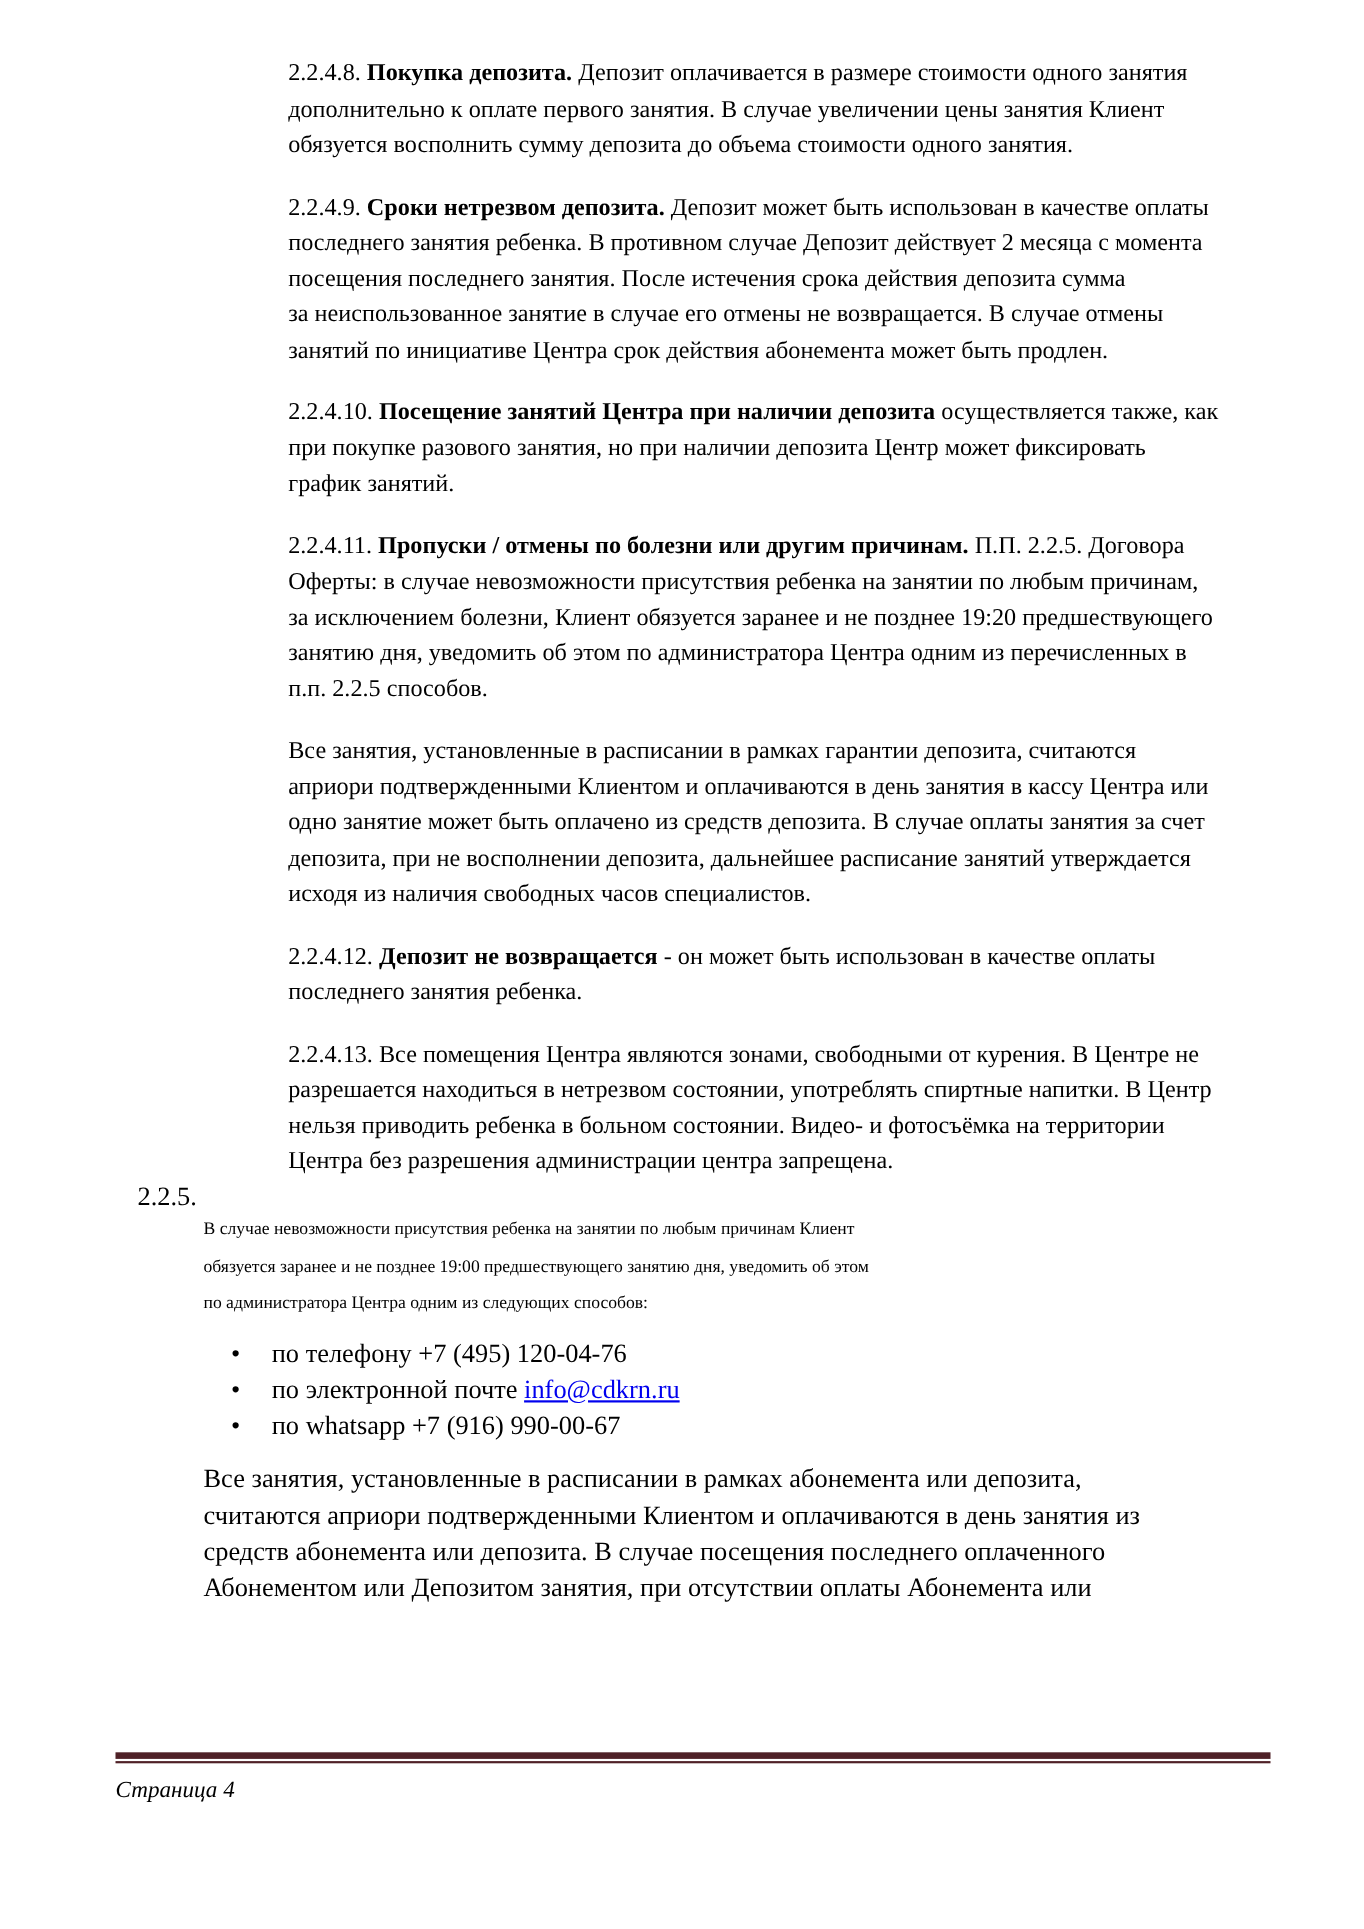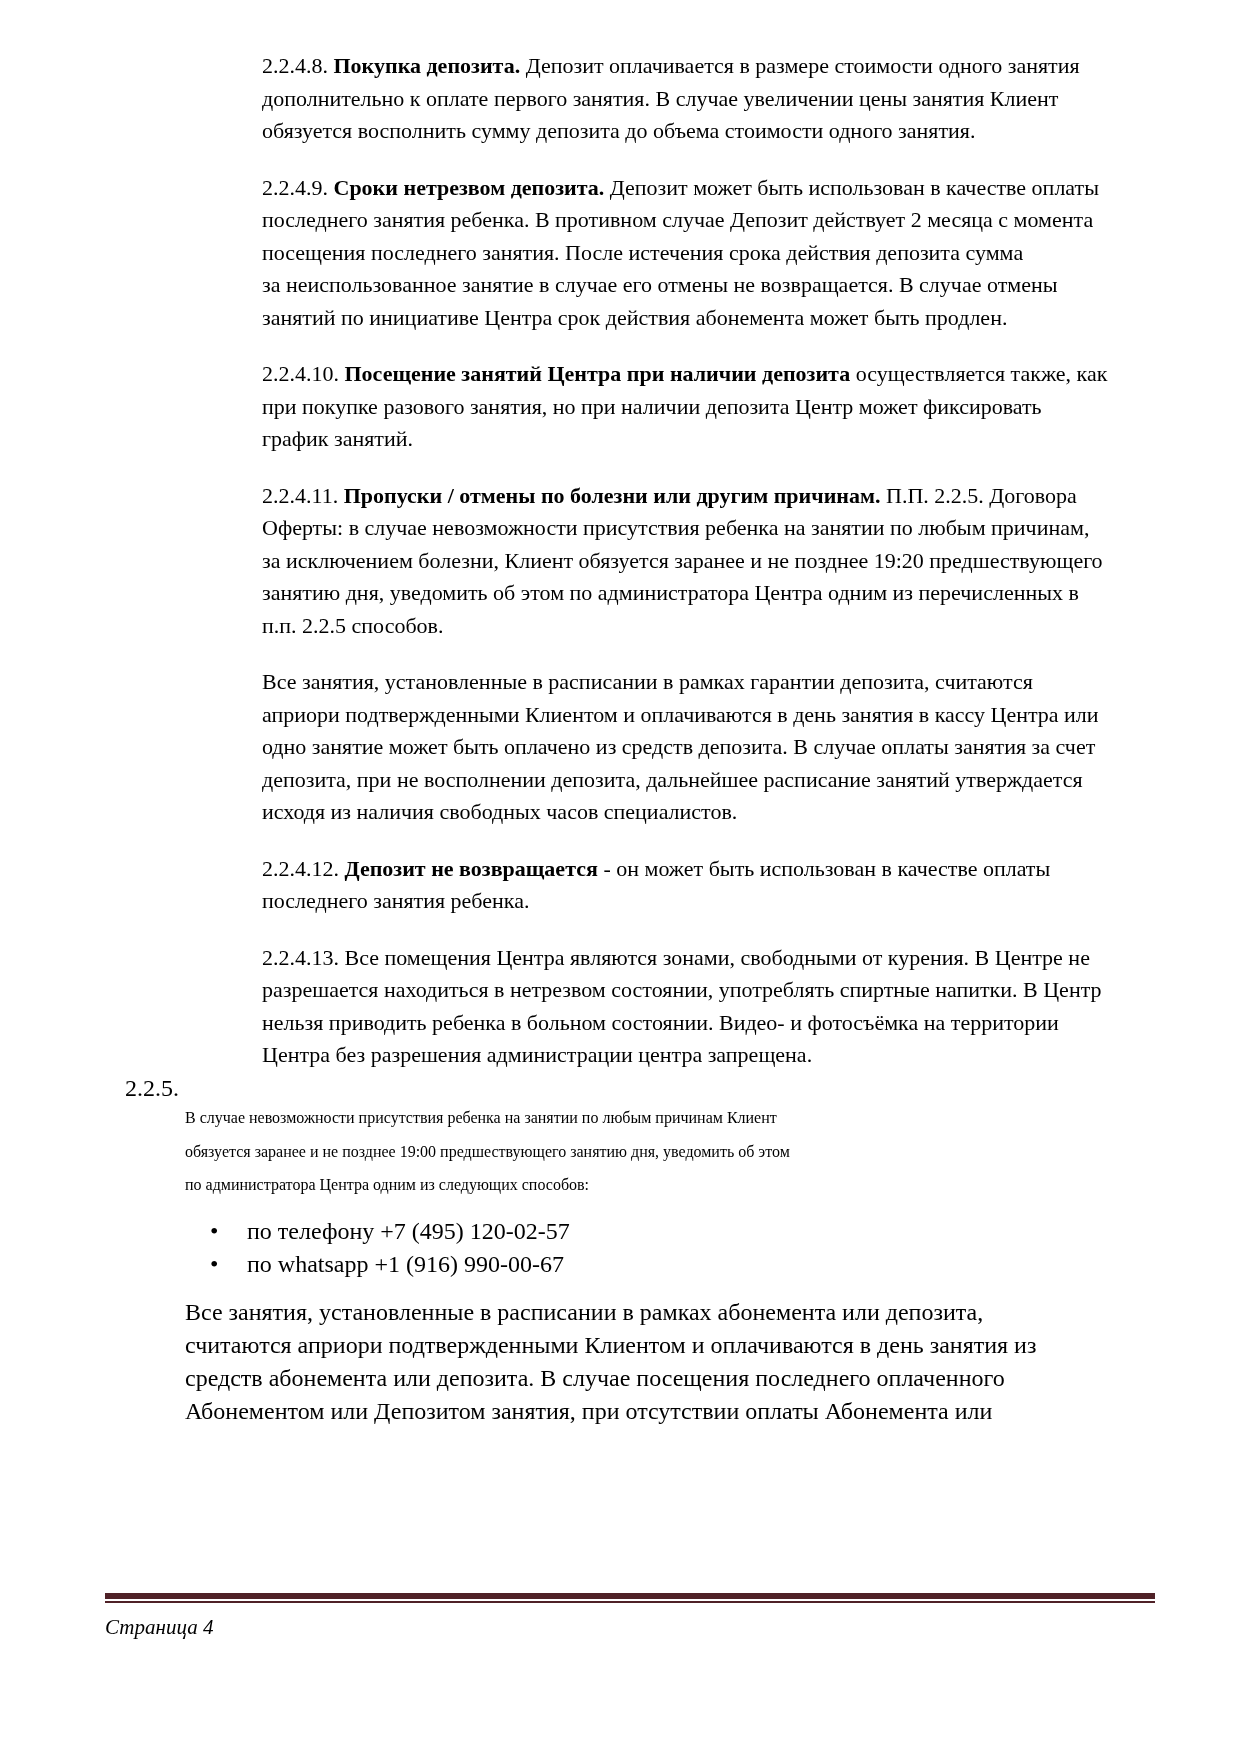--- a/index.html
+++ b/index.html
@@ -71,22 +71,23 @@
   </div>
 
   <div class="sec">
     <div class="sec-row">
       <div class="sec-num">2.2.5.</div>
       <div class="sec-text t">В случае невозможности присутствия ребенка на занятии по любым причинам Клиент
 обязуется заранее и не позднее 19:00 предшествующего занятию дня, уведомить об этом
 по администратора Центра одним из следующих способов:</div>
     </div>
     <ul class="bullets">
-      <li><span class="t">по телефону +7 (495) 120-02-57</span></li>
-      <li><span class="t">по whatsapp +1 (916) 990-00-67</span></li>
+      <li><span class="t">по телефону +7 (495) 120-04-76</span></li>
+      <li><span class="t">по электронной почте </span><a class="link">info@cdkrn.ru</a></li>
+      <li><span class="t">по whatsapp +7 (916) 990-00-67</span></li>
     </ul>
     <p class="closing t">Все занятия, установленные в расписании в рамках абонемента или депозита,
 считаются априори подтвержденными Клиентом и оплачиваются в день занятия из
 средств абонемента или депозита. В случае посещения последнего оплаченного
 Абонементом или Депозитом занятия, при отсутствии оплаты Абонемента или</p>
   </div>
 
   <div class="footer">
     <div class="rule"></div>
     <div class="footer-row">

